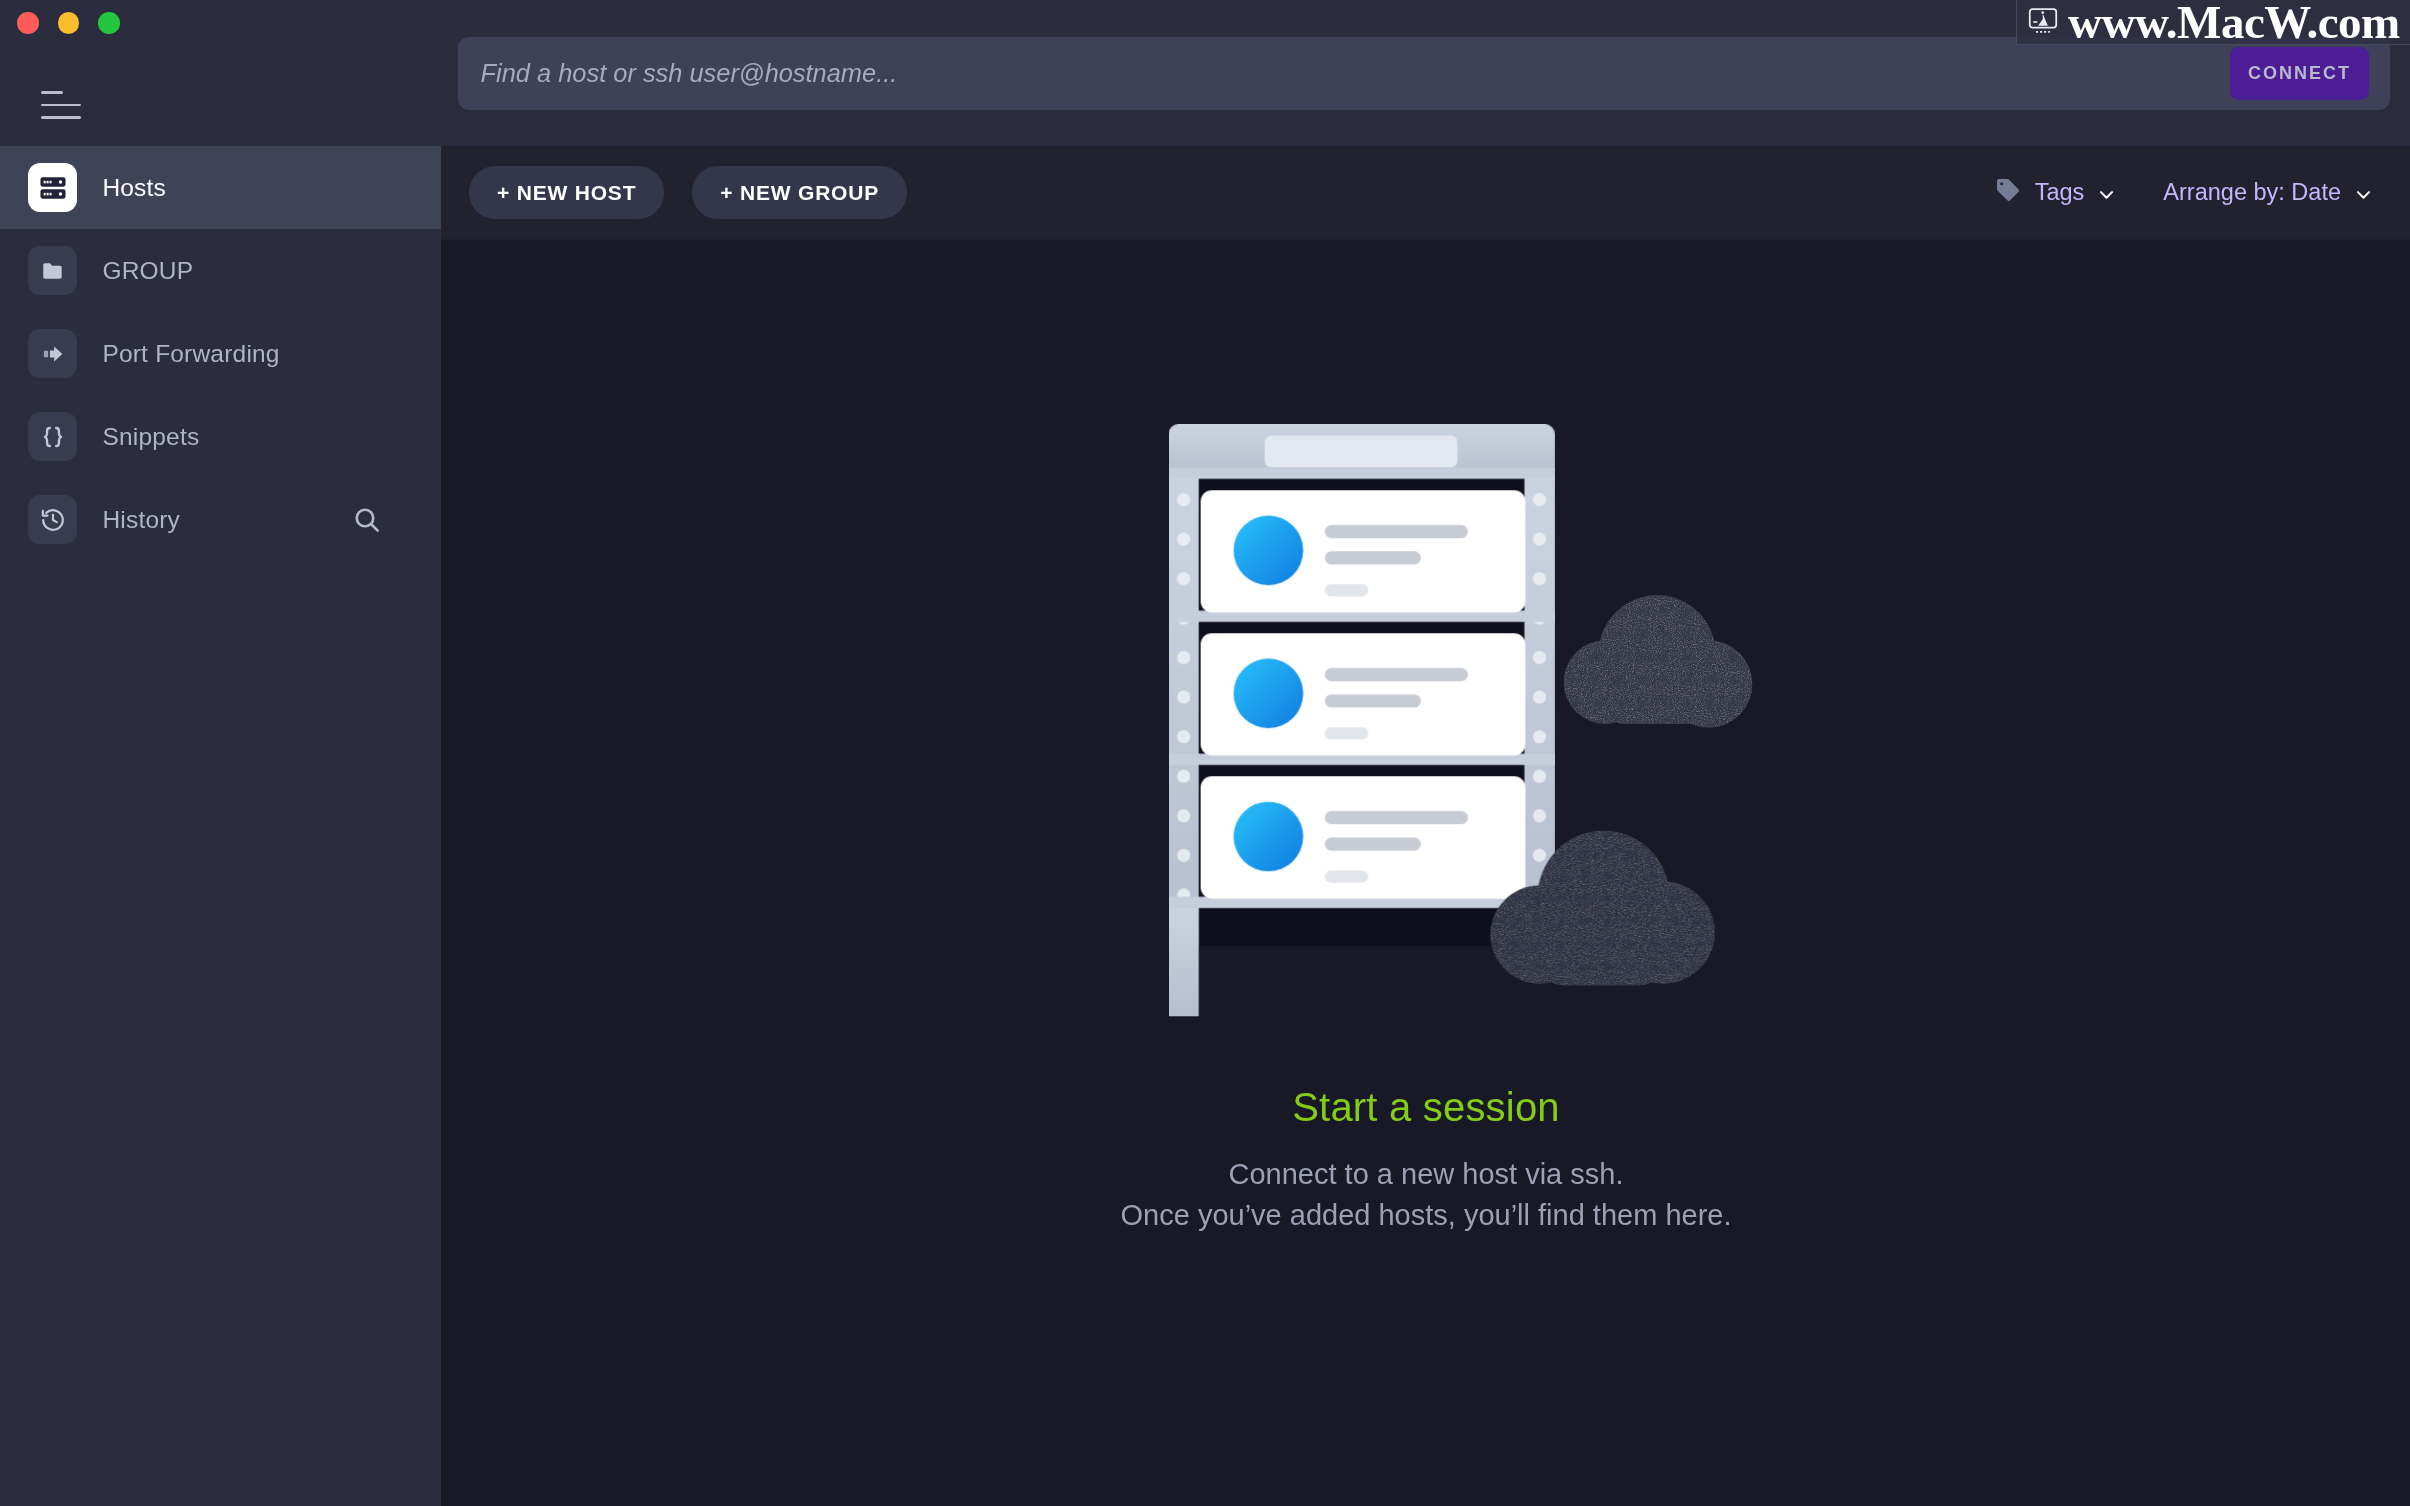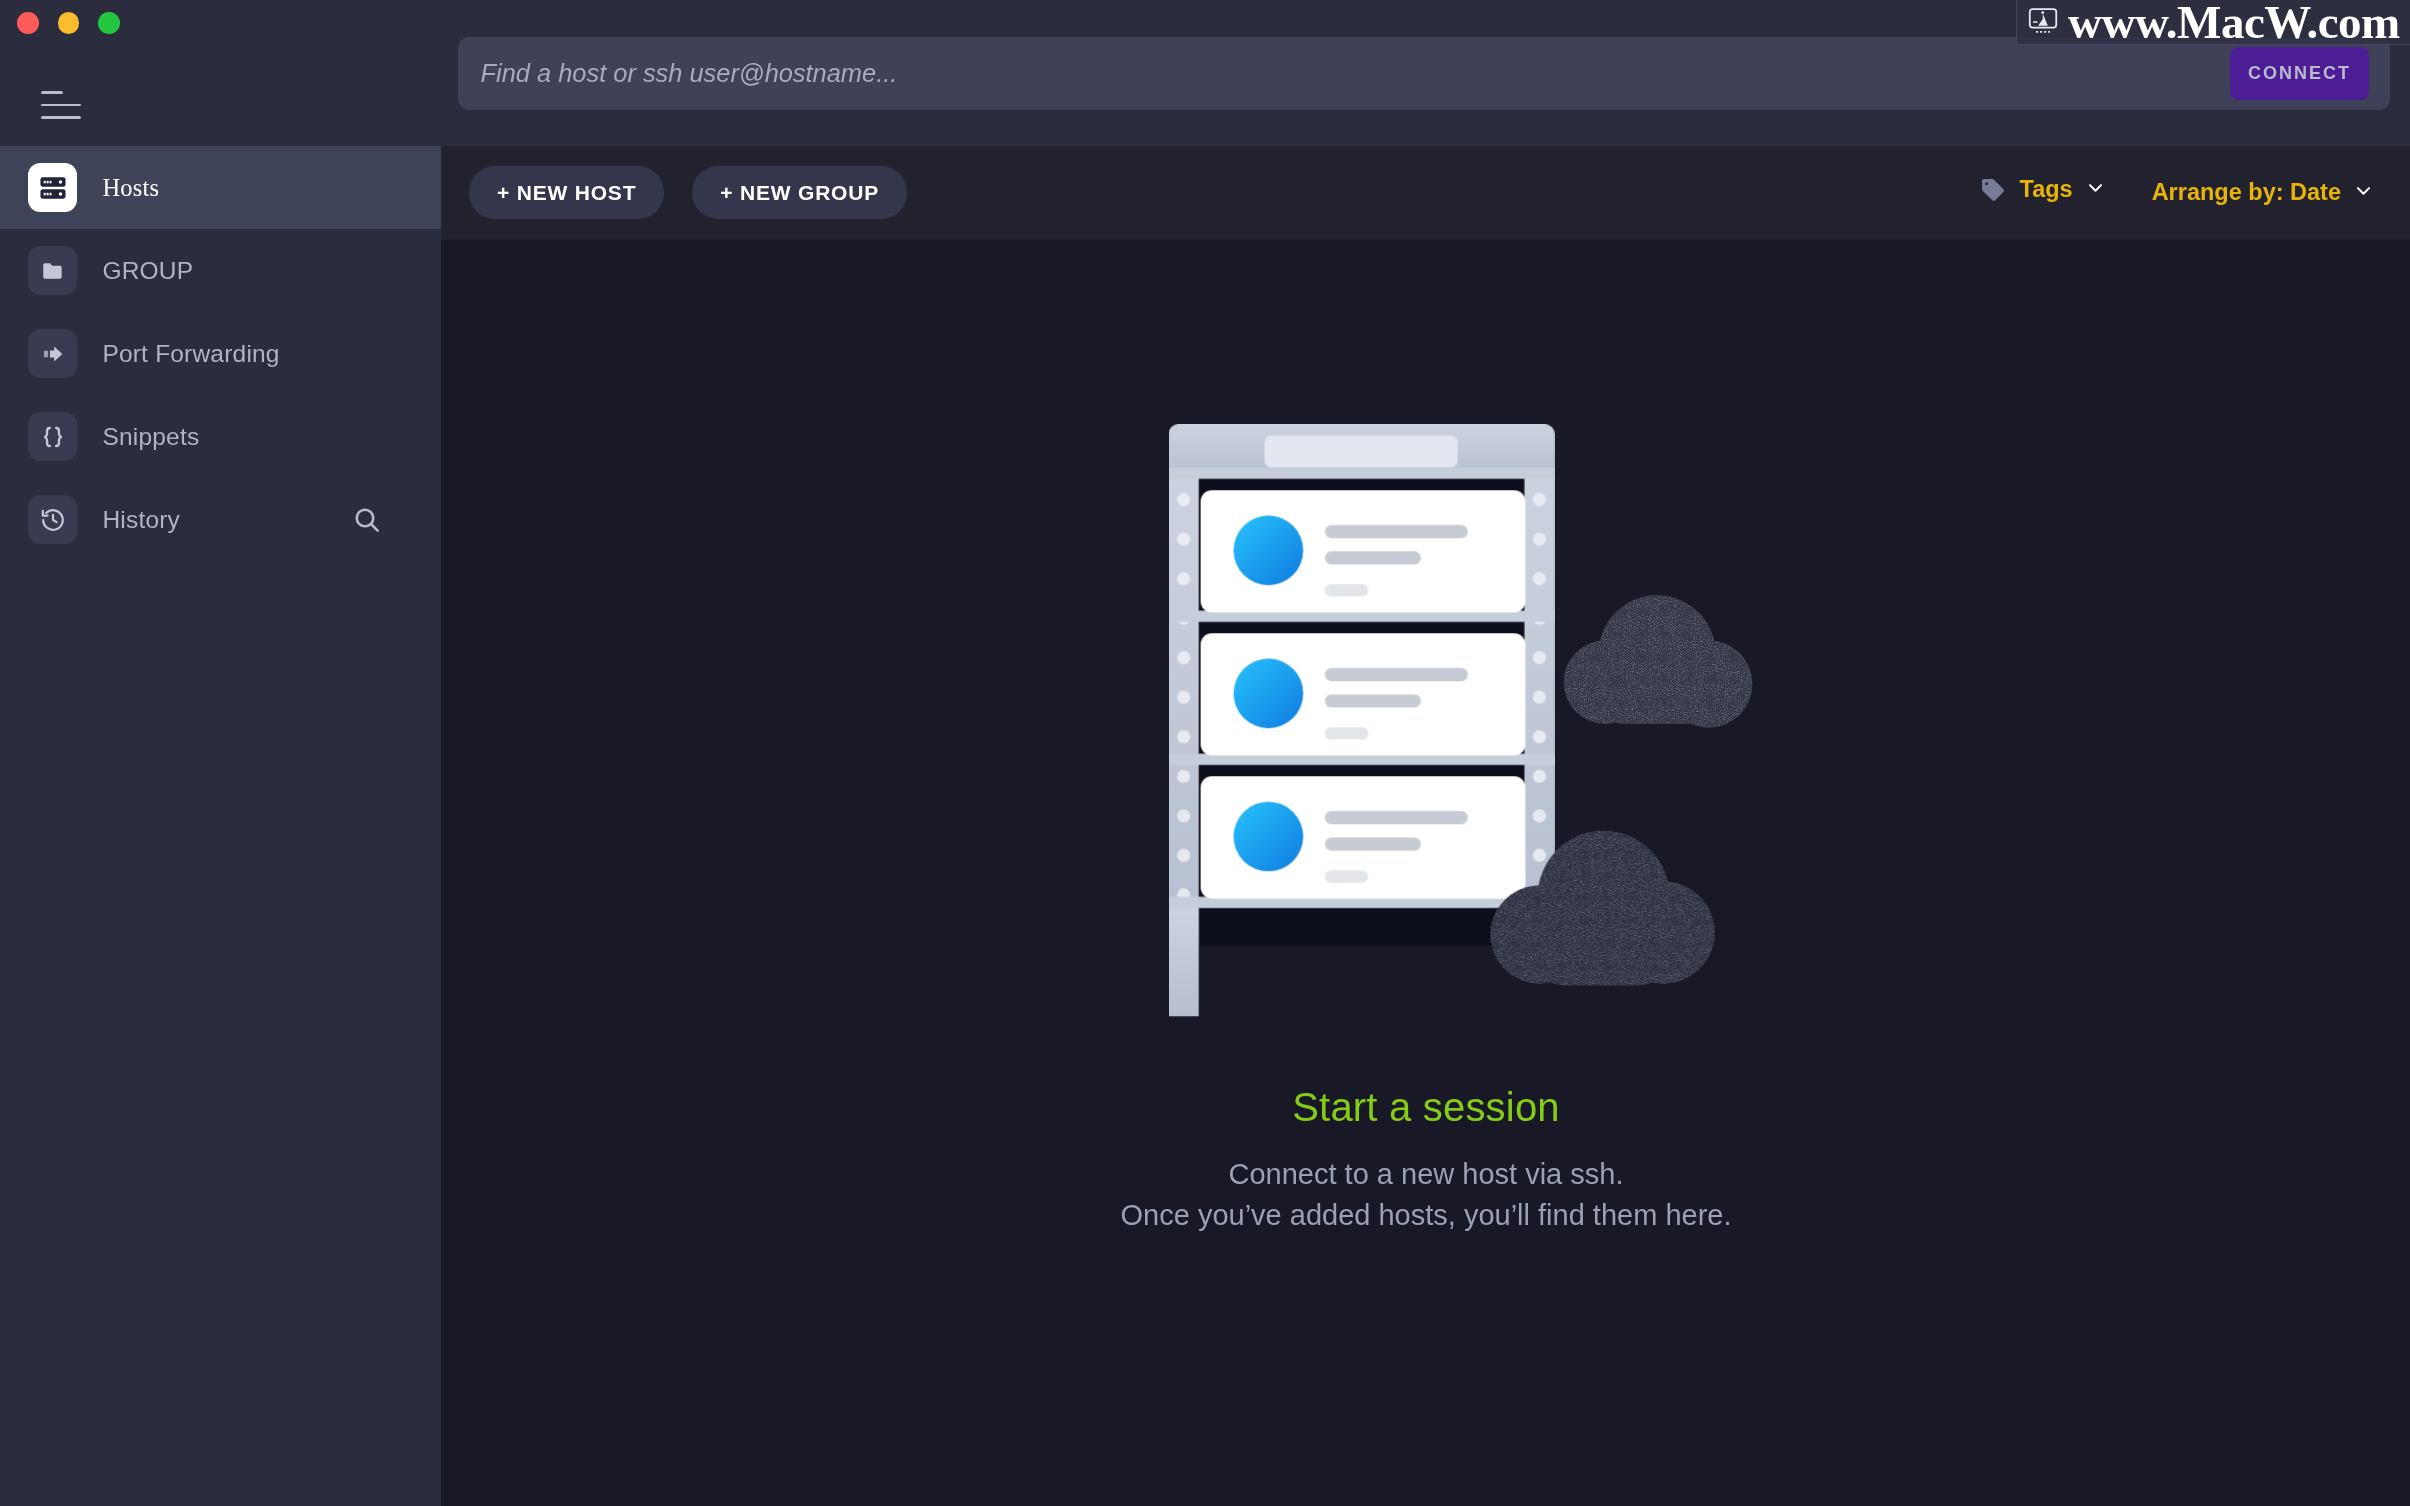--- a/index.html
+++ b/index.html
@@ -50,21 +50,21 @@
   .hamburger span:nth-child(3) { width: 40px; }
 
   .nav { display: flex; flex-direction: column; }
   .nav-item {
     height: 83px;
     display: flex; align-items: center;
     padding-left: 28px;
     cursor: pointer;
     position: relative;
   }
-  .nav-item.active { background: #3e4358; font-family: Liberation Serif, serif; }
+  .nav-item.active { background: #3e4358; }
   .nav-icon {
     width: 49px; height: 49px;
     border-radius: 12.2px;
     background: #393c51;
     display: flex; align-items: center; justify-content: center;
     flex: 0 0 49px;
   }
   .nav-item.active .nav-icon { background: #ffffff; }
   .nav-label {
     margin-left: 25.4px;
@@ -143,24 +143,24 @@
     font-size: 21px; font-weight: bold;
     letter-spacing: 0.8px;
     cursor: pointer;
     margin-right: 28px;
   }
   .toolbar-right {
     margin-left: auto;
     display: flex; align-items: center; gap: 47px;
   }
   .tool-group {
-    display: flex; gap: 13px;
-    cursor: pointer;
-    color: #eab308;
-    font-size: 23.5px; font-weight: bold;
+    display: flex; align-items: center; gap: 13px;
+    cursor: pointer;
+    color: #c4b5fd;
+    font-size: 23.5px; font-weight: normal;
   }
   .chev { width: 19px; height: 19px; flex: 0 0 19px; }
 
   
   .content {
     flex: 1 1 auto;
     display: flex; flex-direction: column;
     align-items: center; justify-content: center;
     position: relative;
     padding-bottom: 104px;

